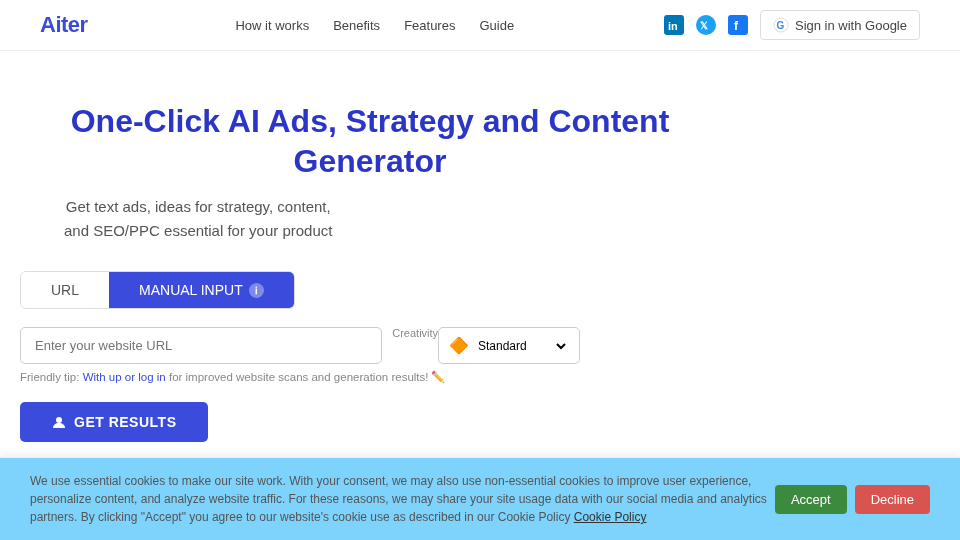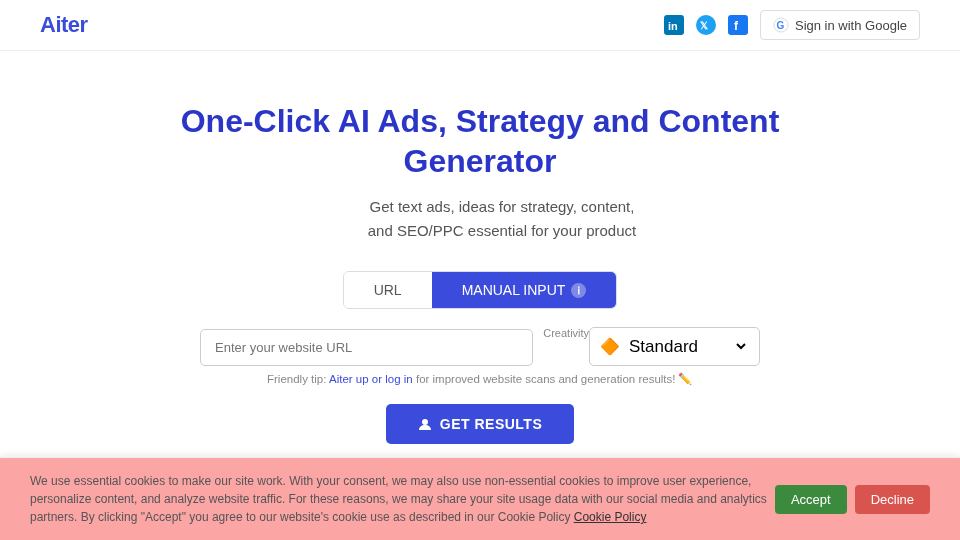--- a/index.html
+++ b/index.html
@@ -20,21 +20,21 @@
     .social-icon { width: 22px; height: 22px; display: inline-flex; align-items: center; justify-content: flex-end; }
     .btn-signin {
       display: flex; align-items: center; gap: 6px;
       border: 1px solid #ddd; border-radius: 4px; padding: 6px 12px;
       background: #fff; font-size: 13px; font-weight: 500; color: #444; cursor: pointer;
       white-space: nowrap;
     }
 
     
     .hero {
-      display: flex; flex-direction: column; align-items: center;
+      display: flex; flex-direction: column; align-items: flex-start;
       padding: 50px 20px 30px; text-align: center;
     }
     .hero-title {
       font-size: 32px; font-weight: 700; color: #2b36c8;
       max-width: 700px; line-height: 1.25; margin-bottom: 14px;
     }
     .hero-subtitle {
       font-size: 15px; color: #555; line-height: 1.6; margin-bottom: 28px; margin-left: 44px;
     }
 
@@ -66,21 +66,21 @@
       font-size: 13px; color: #888; outline: none;
     }
     .creativity-wrap { display: flex; flex-direction: row; }
     .creativity-label { font-size: 11px; color: #888; margin-bottom: 4px; }
     .creativity-select {
       padding: 8px 10px; border: 1px solid #ccc; border-radius: 5px;
       font-size: 13px; background: #fff; display: flex; align-items: center; gap: 5px;
       cursor: pointer; min-width: 110px;
     }
     .creativity-select select {
-      border: none; background: transparent; font-size: 17px;
+      border: none; background: transparent; font-size: 12px;
       outline: none; cursor: pointer; padding-right: 4px;
     }
 
     
     .friendly-tip { font-size: 11.5px; color: #888; margin-bottom: 18px; max-width: 520px; }
     .friendly-tip a { color: #3b4bdb; text-decoration: none; }
 
     
     .btn-cta {
       background: #3b4bdb; color: #fff; border: none; border-radius: 5px;
@@ -88,41 +88,47 @@
       cursor: pointer; display: flex; align-items: center; gap: 8px; text-transform: uppercase;
     }
 
     
     .how-section { padding: 30px 40px 20px; text-align: center; }
     .how-title { font-size: 22px; font-weight: 700; color: #3b4bdb; margin-bottom: 28px; }
 
     
     .cookie-banner {
       position: fixed; bottom: 0; left: 0; right: 0;
-      background: #fca5a5; border-top: 1px solid #eee;
+      background: #7dd3fc; border-top: 1px solid #eee;
       padding: 14px 30px; display: flex; align-items: center; 
       box-shadow: 0 -2px 8px rgba(0,0,0,0.08); z-index: 100;
     }
     .cookie-text { font-size: 12px; color: #555; line-height: 1.5; flex: 1; }
     .cookie-text a { color: #333; text-decoration: underline; }
     .cookie-buttons { display: flex; gap: 8px; }
     .btn-accept {
       background: #3b8a3e; color: #fff; border: none; border-radius: 4px;
       padding: 7px 16px; font-size: 13px; cursor: pointer; font-weight: 500;
     }
     .btn-decline {
       background: #d9534f; color: #fff; border: none; border-radius: 4px;
       padding: 7px 16px; font-size: 13px; cursor: pointer; font-weight: 500;
     }
   </style>
 </head>
 <body>
 
 <nav class="navbar">
   <div class="navbar-logo">Aiter</div>
+  <div class="navbar-links">
+    <a href="#">How it works</a>
+    <a href="#">Benefits</a>
+    <a href="#">Features</a>
+    <a href="#">Guide</a>
+  </div>
   <div class="navbar-right">
     <div class="social-icons">
 
       <span class="social-icon">
         <svg width="20" height="20" viewBox="0 0 20 20" fill="none">
           <rect width="20" height="20" rx="3" fill="#0077B5"></rect>
           <text x="4" y="15" font-size="11" fill="white" font-weight="700" font-family="Arial">in</text>
         </svg>
       </span>
 
@@ -177,21 +183,21 @@
         <select>
           <option>Standard</option>
           <option>Creative</option>
           <option>Conservative</option>
         </select>
       </div>
     </div>
   </div>
 
   <p class="friendly-tip">
-    Friendly tip: <a href="#">Aiter up or log in</a> for improved website scans and generation results! ✏️
+    Friendly tip: <a href="#">With up or log in</a> for improved website scans and generation results! ✏️
   </p>
 
   <button class="btn-cta">
     <svg width="14" height="14" viewBox="0 0 14 14">
       <circle cx="7" cy="5" r="3" fill="white"></circle>
       <path d="M1 13c0-3 2.5-5 6-5s6 2 6 5" fill="white"></path>
     </svg>
     <span>GET RESULTS</span>
   </button>
 </section>

